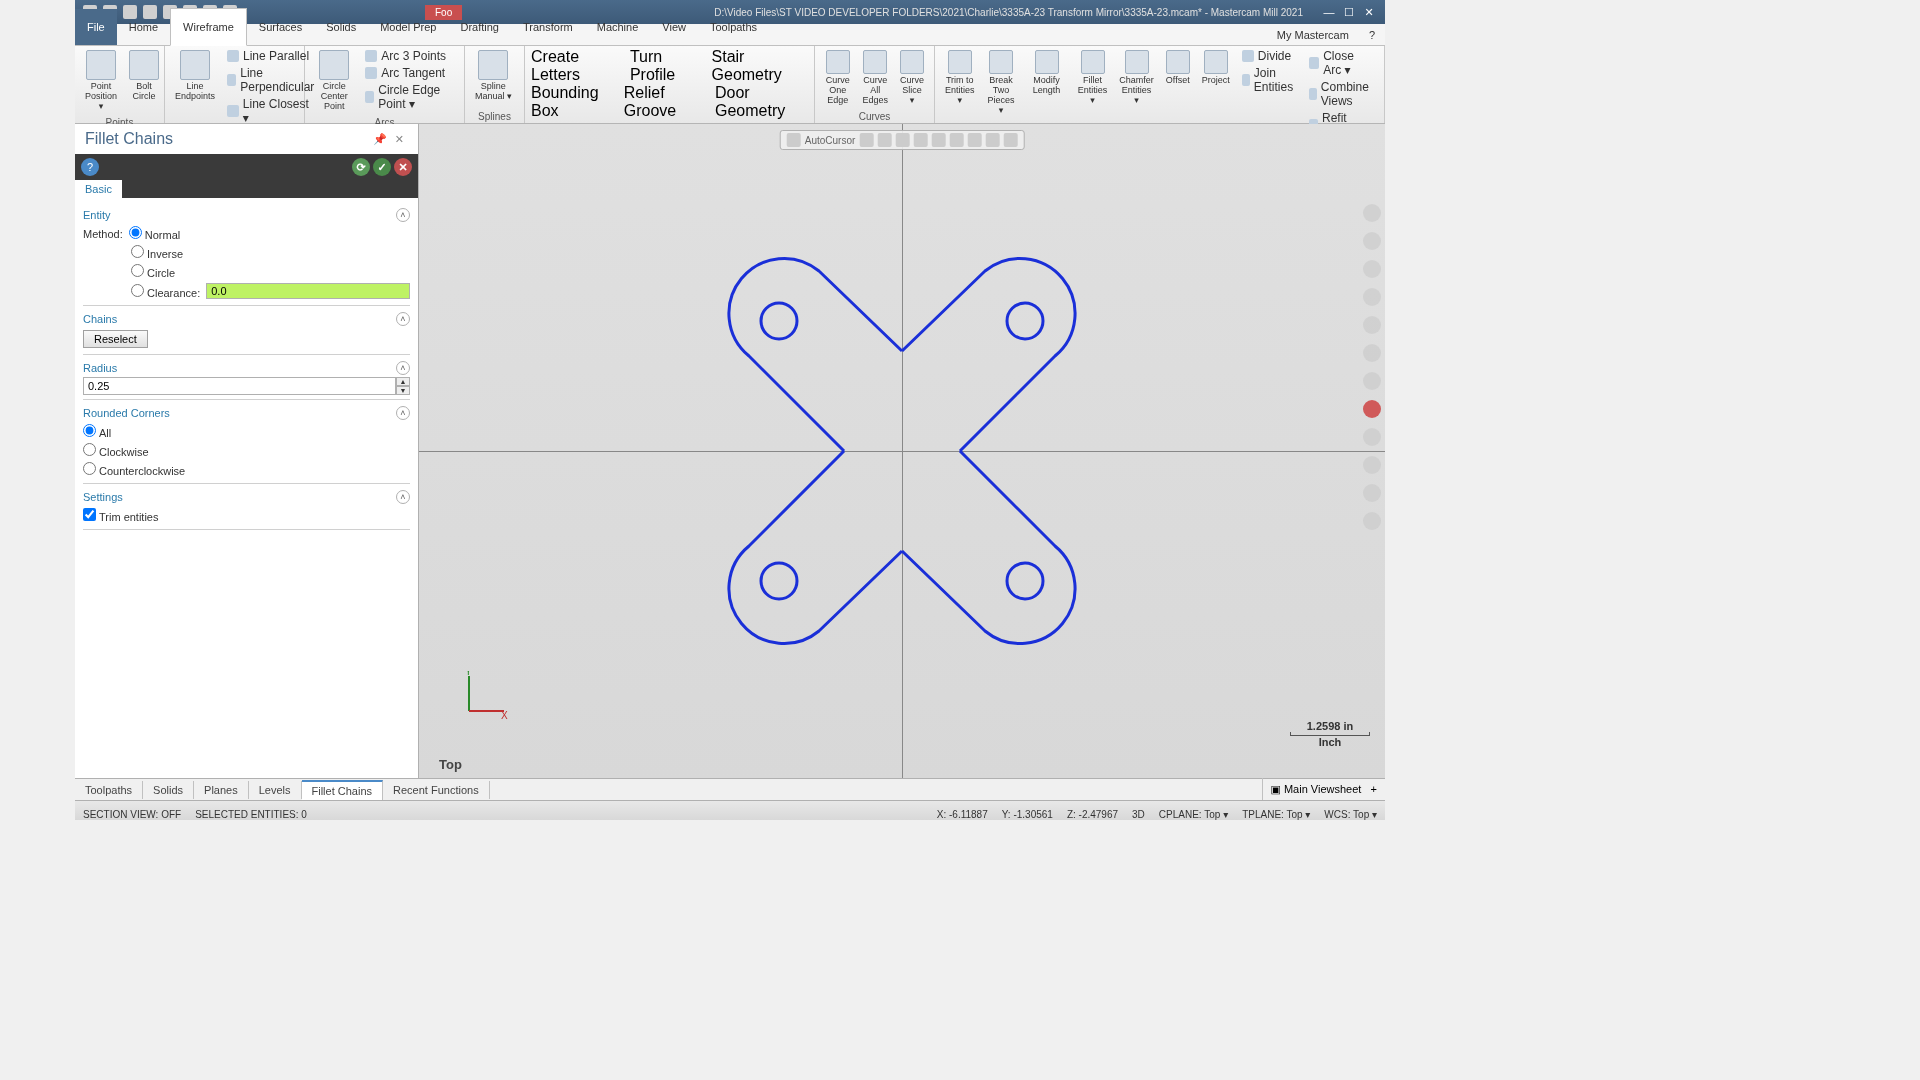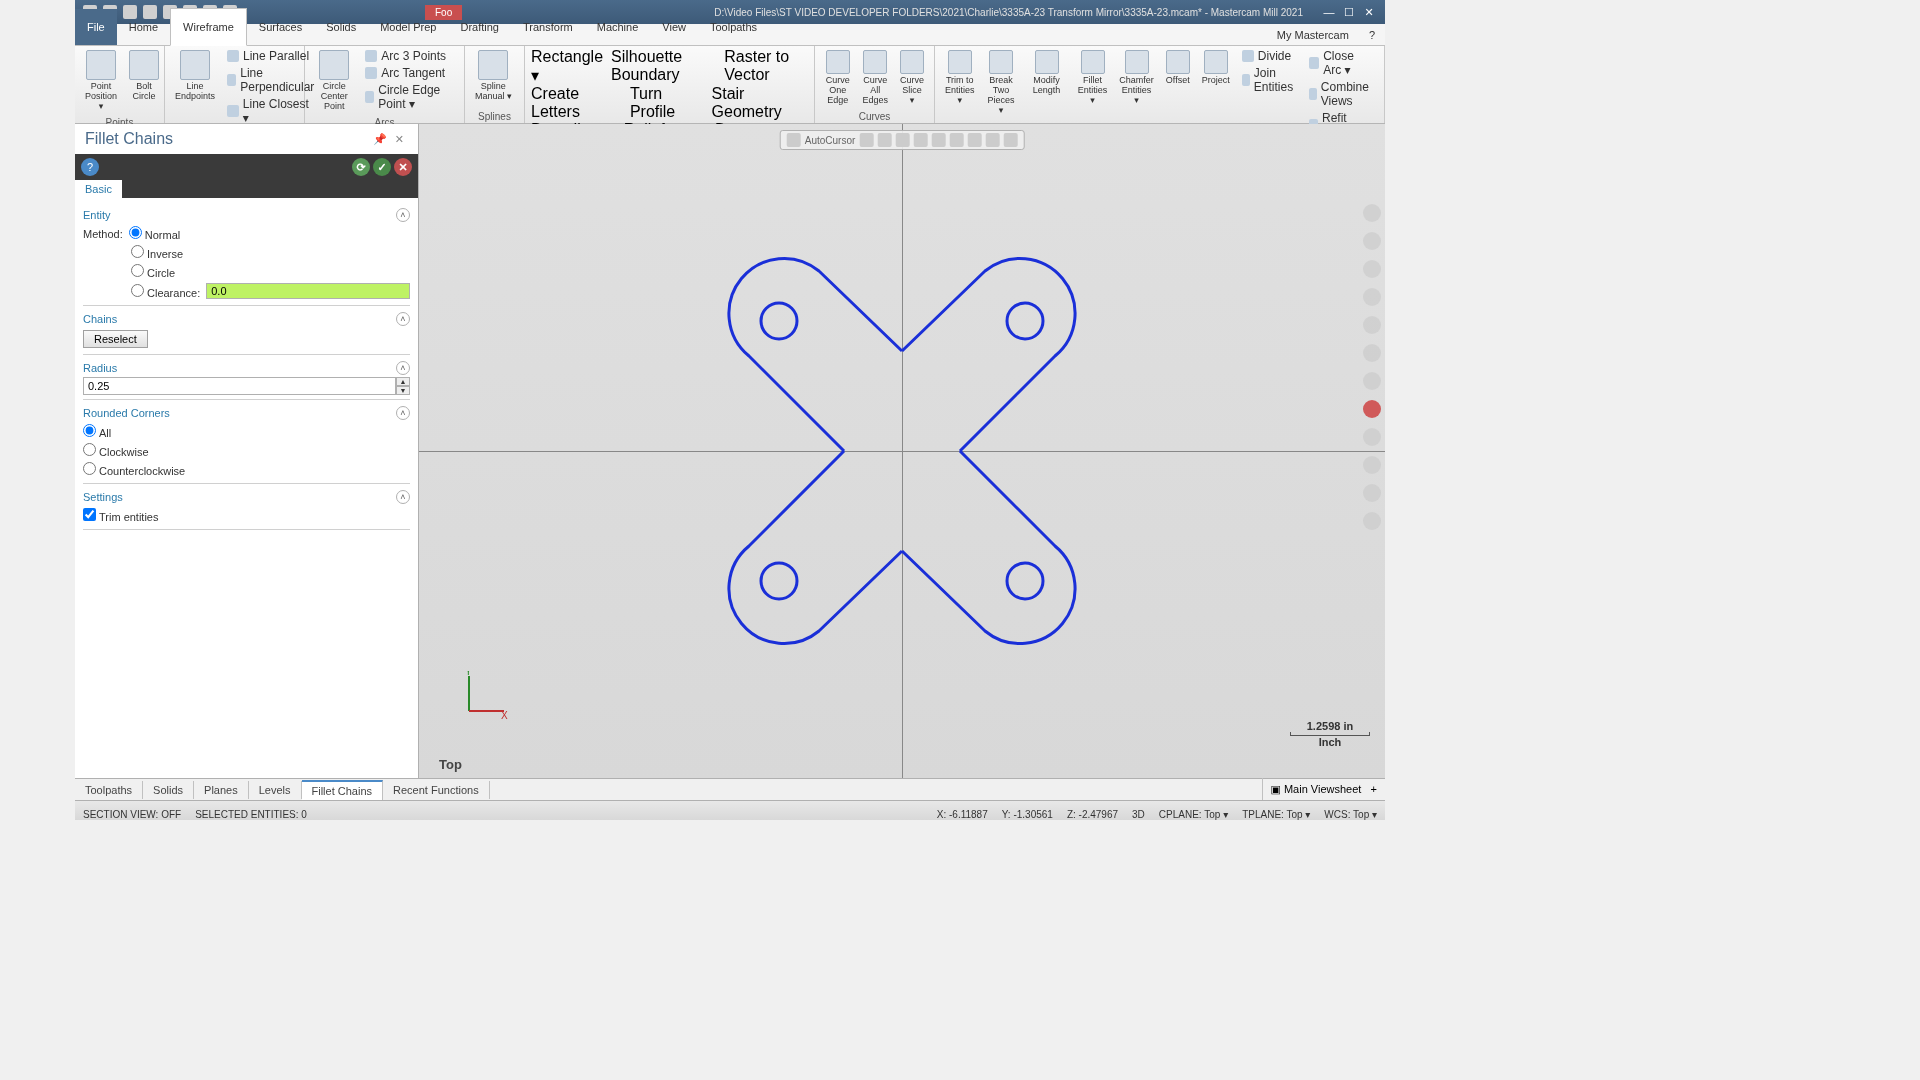--- a/index.html
+++ b/index.html
@@ -83,21 +83,21 @@
 .vp-right span { width: 18px; height: 18px; background: rgba(200,200,200,0.6); border-radius: 50%; }
 .vp-right span.red { background: #d05a5a; }
 
 
 .btabs { height: 22px; border-top: 1px solid #b0b0b0; background: #f0f0f0; display: flex; align-items: center; font-size: 11px; }
 .btabs .btab { padding: 3px 10px; border-right: 1px solid #c0c0c0; color: #444; cursor: pointer; }
 .btabs .btab.active { background: #fff; border-top: 2px solid #4a8ac8; }
 .btabs .vsheet { margin-left: auto; padding: 8px 8px; border-left: 1px solid #c0c0c0; }
 
 
-.statusbar { height: 20px; background: linear-gradient(#e8e8e8, #d8d8d8); border-top: 1px solid #b0b0b0; display: flex; align-items: flex-end; font-size: 10px; color: #333; padding: 0 8px; gap: 14px; }
+.statusbar { height: 20px; background: linear-gradient(#e8e8e8, #d8d8d8); border-top: 1px solid #b0b0b0; display: flex; align-items: flex-start; font-size: 10px; color: #333; padding: 8px 8px; gap: 14px; }
 .statusbar .sep { flex: 1; }
 </style>
 </head>
 <body>
 
 <div class="app-wrap">
 
   <div class="titlebar">
     <div class="qat">
       <span></span>
@@ -200,25 +200,20 @@
         <div class="rbtn">
             <div class="ic big"></div>
             <div class="tx"><span>Spline</span><br><span>Manual ▾</span></div>
           </div>
       </div>
       <div class="label">Splines</div>
     </div>
     <div class="rgroup" style="width:290px">
       <div class="body" style="flex-direction:column; align-items:stretch; gap:0">
         <div style="display:flex; gap:8px">
-            <div class="ritem"><div class="ic"></div><span>Rectangle ▾</span></div>
-            <div class="ritem"><div class="ic"></div><span>Silhouette Boundary</span></div>
-            <div class="ritem"><div class="ic"></div><span>Raster to Vector</span></div>
-          </div>
-        <div style="display:flex; gap:8px">
             <div class="ritem"><div class="ic"></div><span>Create Letters</span></div>
             <div class="ritem"><div class="ic"></div><span>Turn Profile</span></div>
             <div class="ritem"><div class="ic"></div><span>Stair Geometry</span></div>
           </div>
         <div style="display:flex; gap:8px">
             <div class="ritem"><div class="ic"></div><span>Bounding Box</span></div>
             <div class="ritem"><div class="ic"></div><span>Relief Groove</span></div>
             <div class="ritem"><div class="ic"></div><span>Door Geometry</span></div>
           </div>
       </div>

